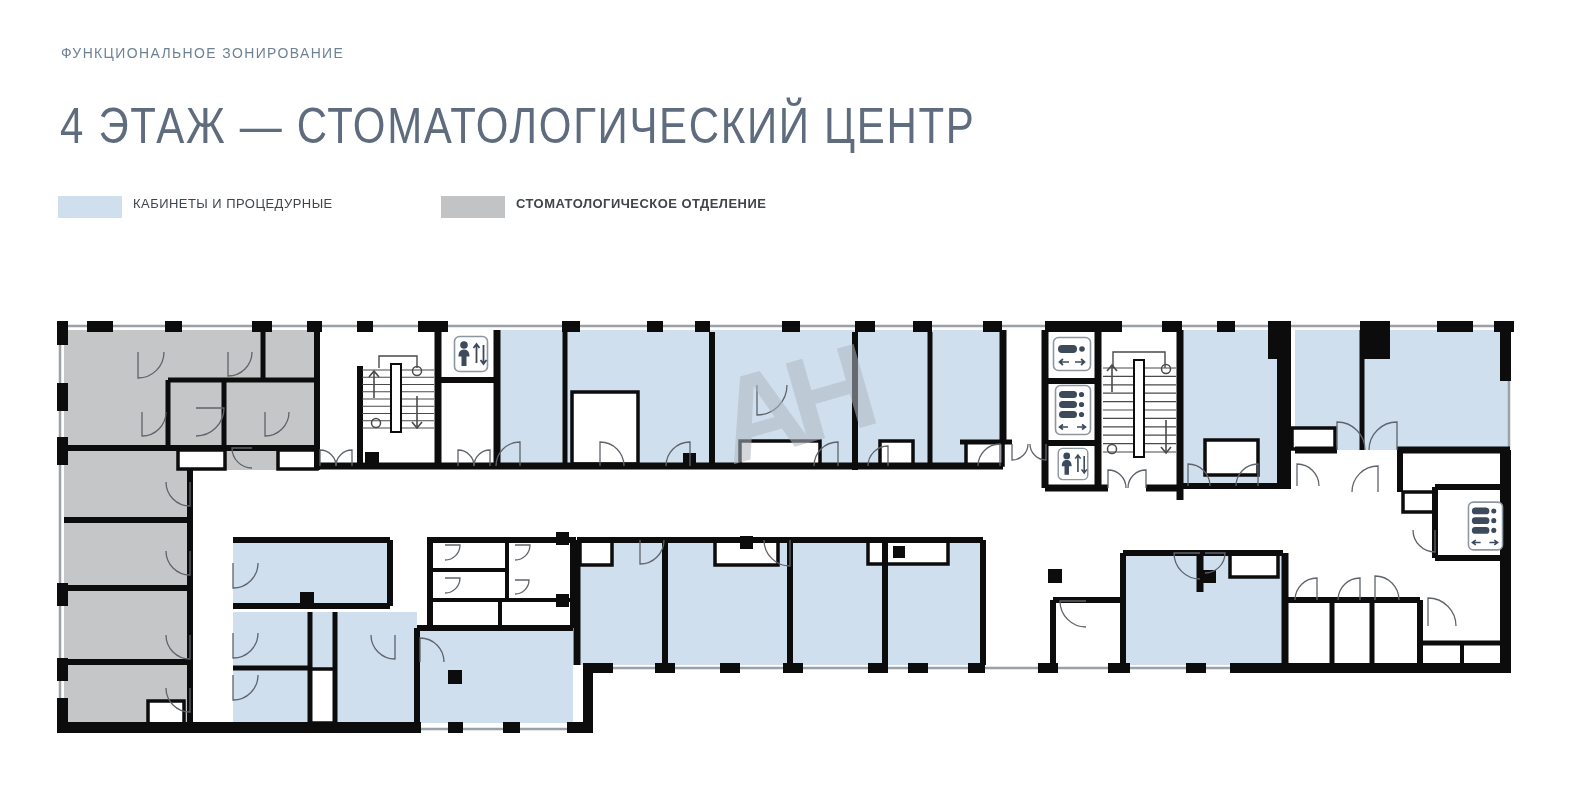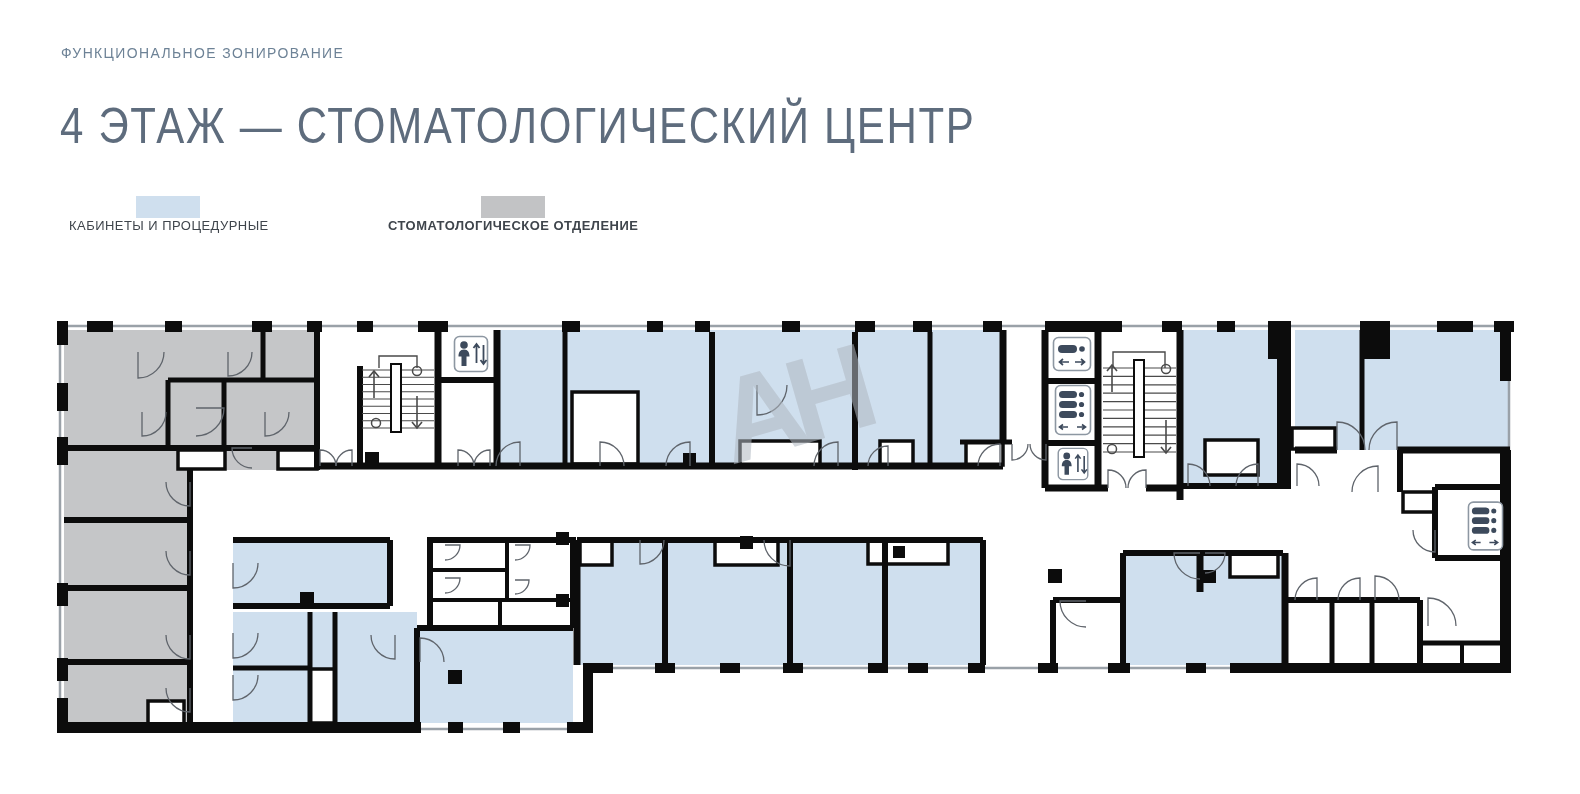--- a/index.html
+++ b/index.html
@@ -5,21 +5,21 @@
   html,body{margin:0;padding:0;background:#fff;}
   .page{position:relative;width:1580px;height:794px;background:#fff;overflow:hidden;
         font-family:"Liberation Sans",sans-serif;}
   .eyebrow{position:absolute;left:61px;top:44px;font-size:15px;letter-spacing:1.5px;
         color:var(--c-eyebrow_text,#6d8296);transform:scaleX(.93);transform-origin:left top;
         white-space:nowrap;}
   .title{position:absolute;left:60px;top:97px;font-size:50px;letter-spacing:2px;
         color:var(--c-title_text,#5e6c7d);transform:scaleX(.84);transform-origin:left top;
         white-space:nowrap;font-weight:400;}
   .legend{position:absolute;left:58px;top:196px;display:flex;align-items:center;}
-  .legend-item{display:flex;align-items:center;flex-direction:column;}
+  .legend-item{display:flex;align-items:flex-start;}
   .legend-item + .legend-item{margin-left:100px;font-weight:bold;}
   .legend-label{margin-left:11px;font-size:13.5px;letter-spacing:.5px;
         color:var(--c-legend_text,#3f454c);transform:scaleX(.96);transform-origin:left center;
         white-space:nowrap;}
   .swatch{display:block;}
   #plan{position:absolute;left:0;top:0;}
   #wm{font-family:"Liberation Sans",sans-serif;font-weight:700;font-size:120px;
         letter-spacing:-14px;opacity:.55;}
 </style>
 </head>

